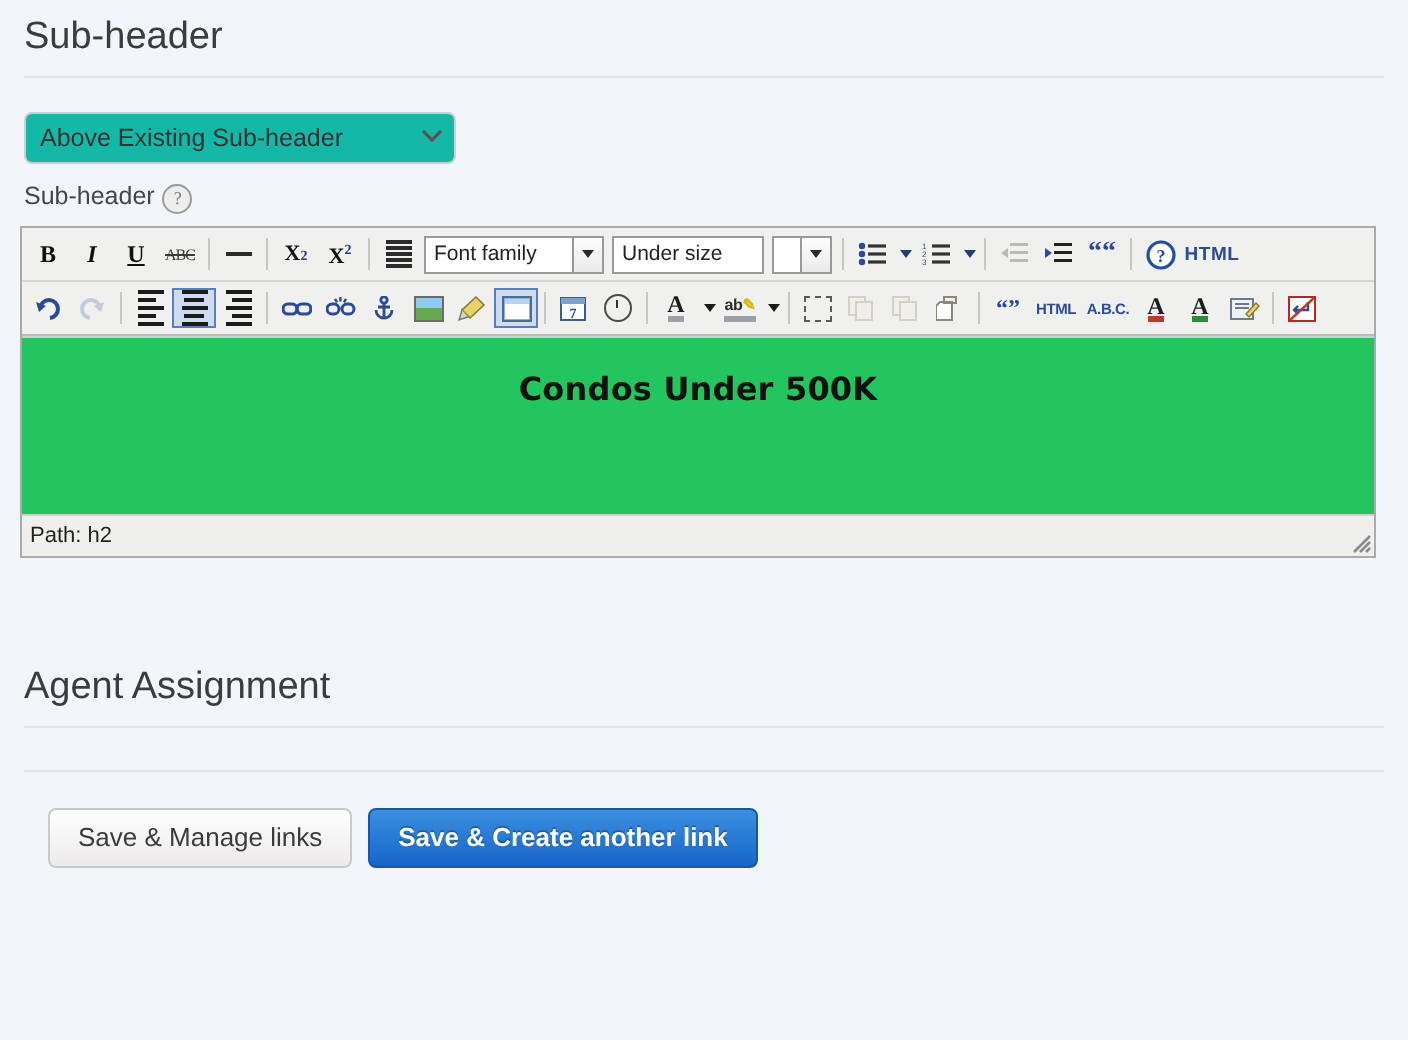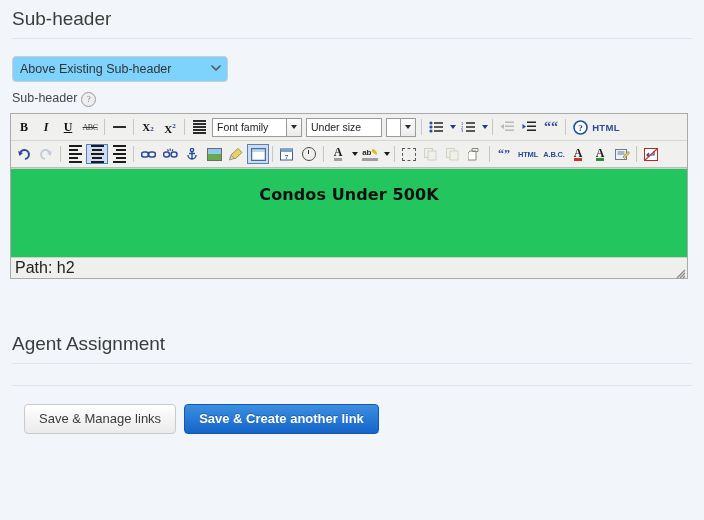--- a/index.html
+++ b/index.html
@@ -43,21 +43,21 @@
     position: relative;
   }
   select.styled {
     -webkit-appearance: none;
     appearance: none;
     width: 216px;
     height: 26px;
     box-sizing: border-box;
     border: 1px solid #c9cfd6;
     border-radius: 4px;
-    background: #7dd3fc;
+    background: #14b8a6;
     font-family: "Liberation Sans", sans-serif;
     font-size: 12.5px;
     color: #333;
     padding: 0 24px 0 7px;
     line-height: 24px;
   }
   .chev {
     position: absolute;
     right: 9px; top: 9px;
     width: 8px; height: 8px;
@@ -254,21 +254,21 @@
     font-weight: bold;
     font-size: 16px;
     color: #111;
     margin: 16px 0 0 0;
     letter-spacing: 0.1px;
   }
   .mce-status {
     background: #efefed;
     border-top: 1px solid #cfcfcc;
     height: 20px;
-    font-size: 16px;
+    font-size: 11px;
     color: #222;
     display: flex;
     align-items: center;
     padding-left: 4px;
     position: relative;
   }
   .grip {
     position: absolute;
     right: 1px; bottom: 1px;
     width: 12px; height: 12px;

